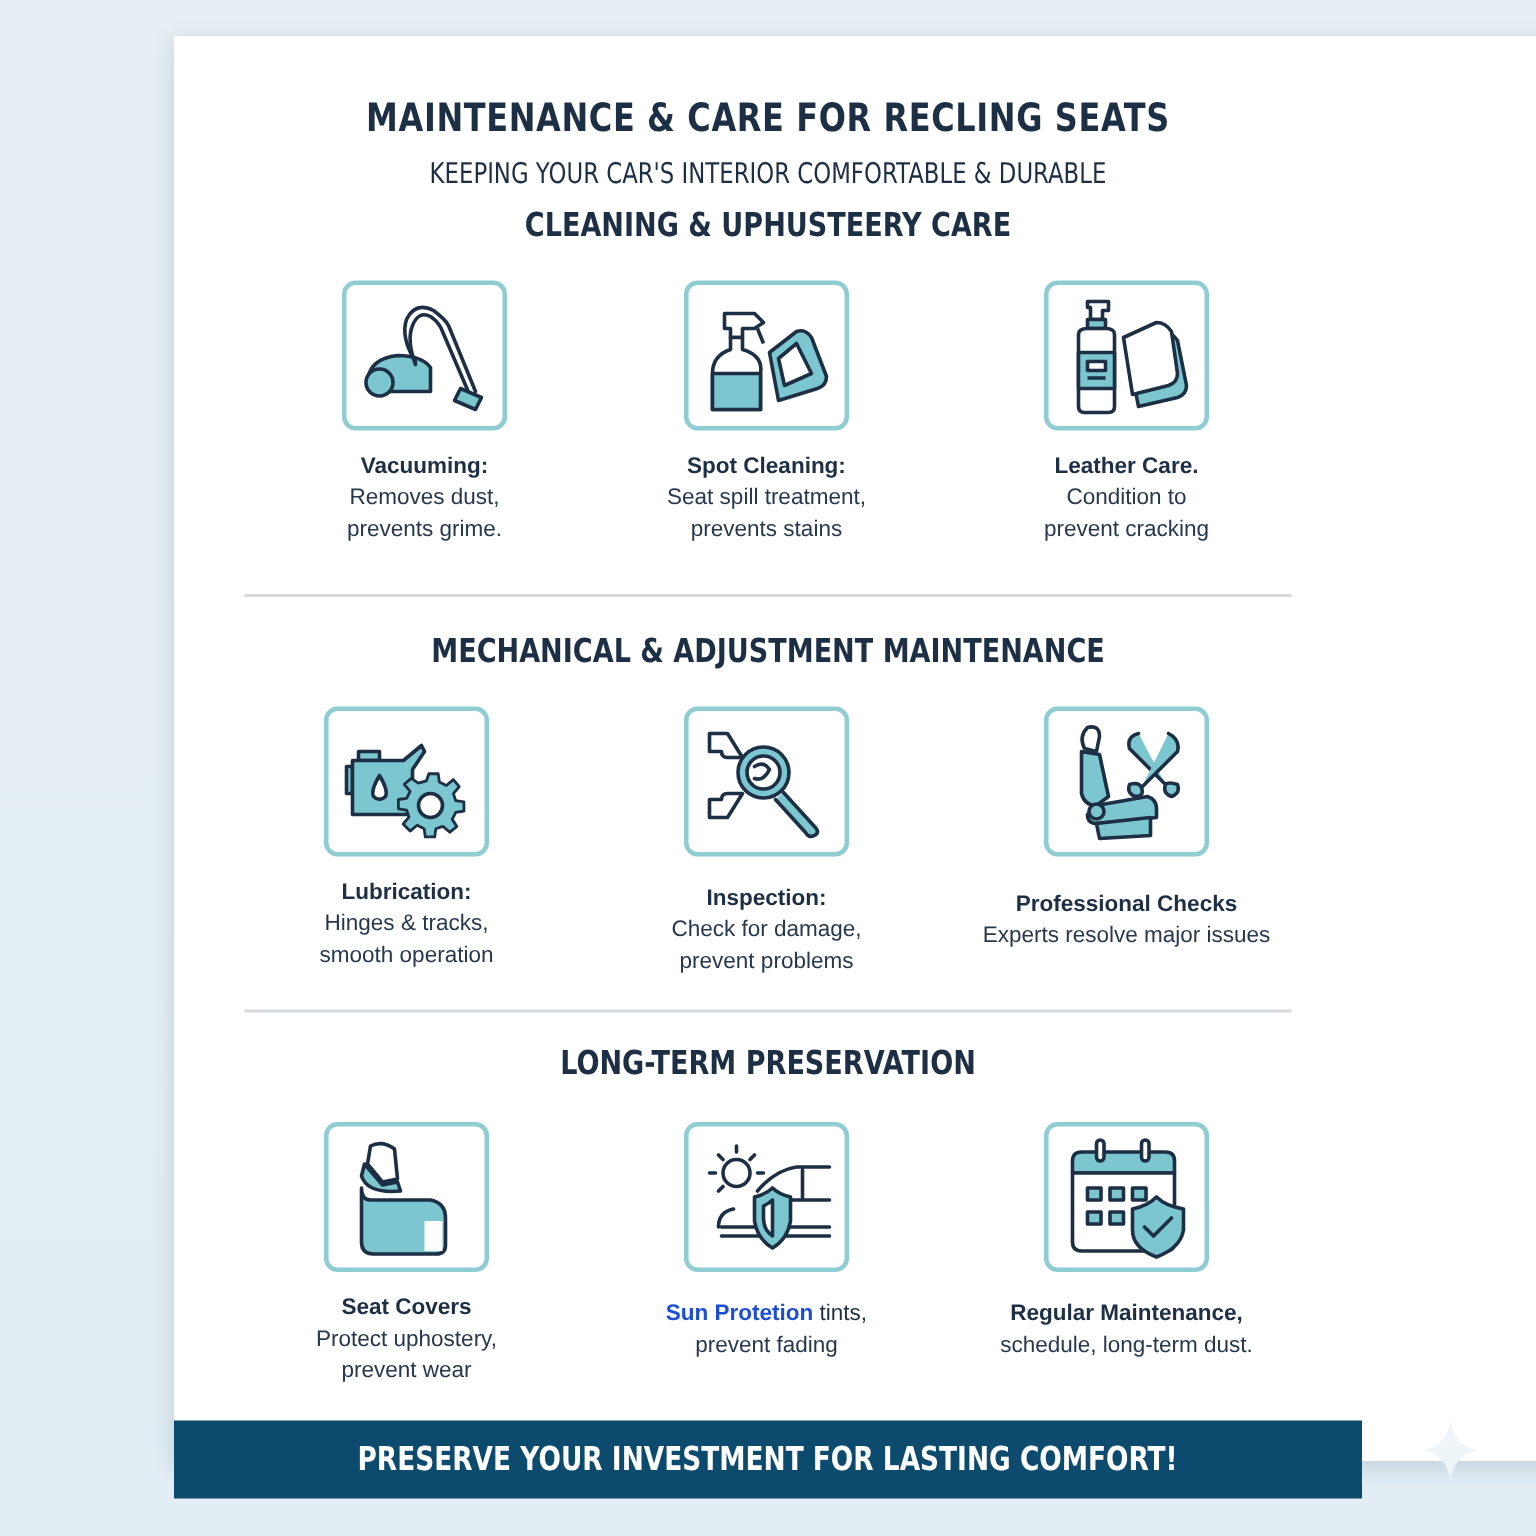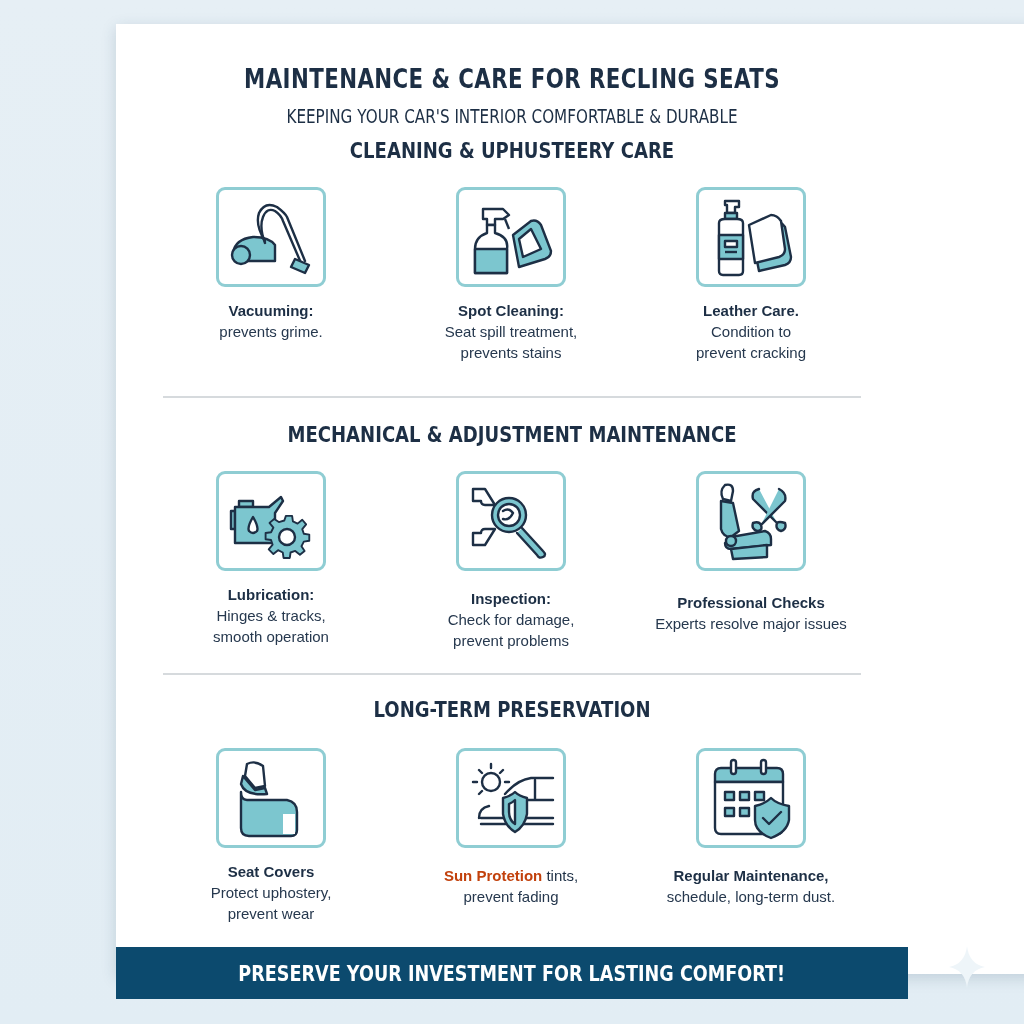--- a/index.html
+++ b/index.html
@@ -42,51 +42,52 @@
   }
   .icon-box svg { width:92px; height:84px; }
   .item-title {
     margin-top:14px; font-size:15px; font-weight:bold; color:#1d2f45;
     font-family:"Liberation Sans", sans-serif; line-height:20px;
   }
   .item-desc {
     font-size:15px; color:#26384e; line-height:21px;
     font-family:"Liberation Sans", sans-serif;
   }
-  .inline-title { font-weight:bold; color:#c2410c; }
+  .inline-title { font-weight:bold; color:#1d4ed8; }
   .footer {
     position:absolute; left:116px; top:947px; width:792px; height:52px;
     background:#0c4a6e; display:flex; align-items:center; justify-content:center;
   }
   .footer span {
     color:#ffffff; font-family:"DejaVu Sans", sans-serif; font-weight:bold;
     font-size:22px; transform: scaleX(0.8); display:inline-block; white-space:nowrap;
   }
   .sparkle { position:absolute; left:947px; top:944px; width:40px; height:46px; }
 </style>
 </head>
 <body>
 
 <div class="card">
   <div class="title">MAINTENANCE &amp; CARE FOR RECLING SEATS</div>
   <div class="subtitle">KEEPING YOUR CAR'S INTERIOR COMFORTABLE &amp; DURABLE</div>
 
   <div class="section-heading" style="top:114px;">CLEANING &amp; UPHUSTEERY CARE</div>
 
-  <div class="item" style="left:40px; top:163px;">
+  <div class="item" style="left:52px; top:163px;">
     <div class="icon-box">
       <svg viewBox="0 0 92 84" fill="none" stroke="#1d2f45" stroke-width="2.4" stroke-linejoin="round" stroke-linecap="round">
         <path d="M8 58 Q10 44 28 42 Q44 42 50 50 L50 66 L20 66" fill="#7cc6cf"></path>
         <circle cx="16" cy="60" r="9" fill="#7cc6cf"></circle>
         <path d="M40 46 Q30 30 34 18 Q40 6 52 12 Q60 18 62 22 L80 66"></path>
         <path d="M40 48 Q34 32 38 22 Q42 12 50 16 Q56 20 58 26 L76 68"></path>
         <path d="M70 64 L84 70 L80 78 L66 72 Z" fill="#7cc6cf"></path>
       </svg>
     </div>
     <div class="item-title">Vacuuming:</div>
+    <div class="item-desc">Removes dust,</div>
     <div class="item-desc">prevents grime.</div>
   </div>
 
   <div class="item" style="left:280px; top:163px;">
     <div class="icon-box">
       <svg viewBox="0 0 92 84" fill="none" stroke="#1d2f45" stroke-width="2.4" stroke-linejoin="round">
         <path d="M48 40 L66 26 Q72 24 76 30 L86 56 Q86 62 80 64 L54 72 Z" fill="#7cc6cf"></path>
         <path d="M54 44 L66 34 L76 54 L58 62 Z" fill="#fff"></path>
         <path d="M18 14 L38 14 L44 20 L38 24 L30 24 L30 30 L22 30 L22 24 L18 24 Z" fill="#fff"></path>
         <path d="M22 30 L30 30 L30 38 Q44 42 42 54 L42 78 L10 78 L10 54 Q10 42 22 38 Z" fill="#fff"></path>

